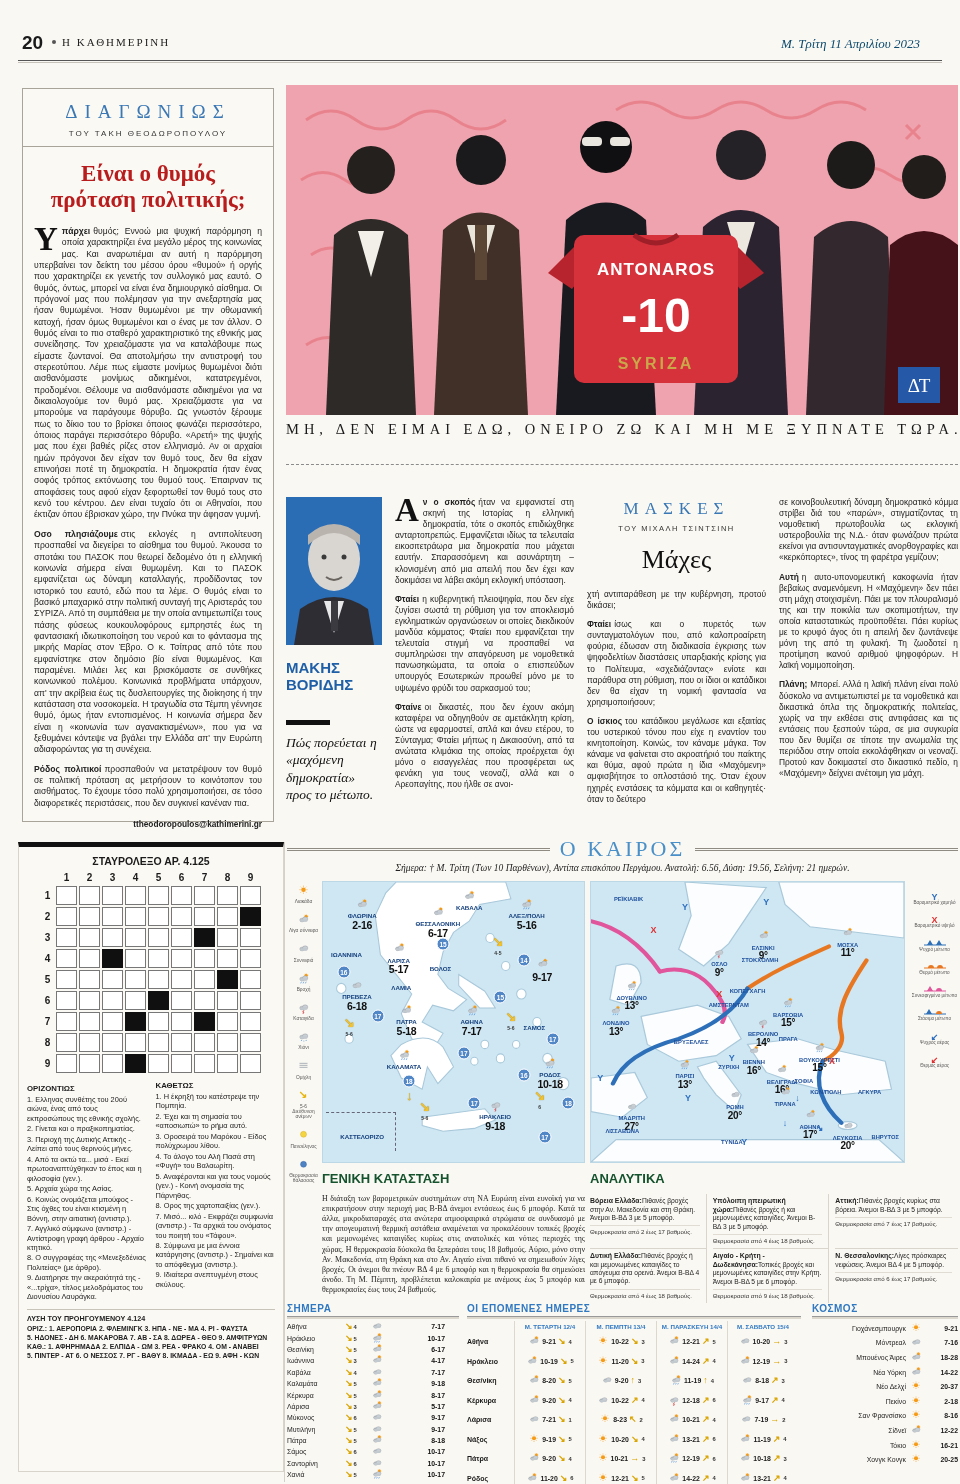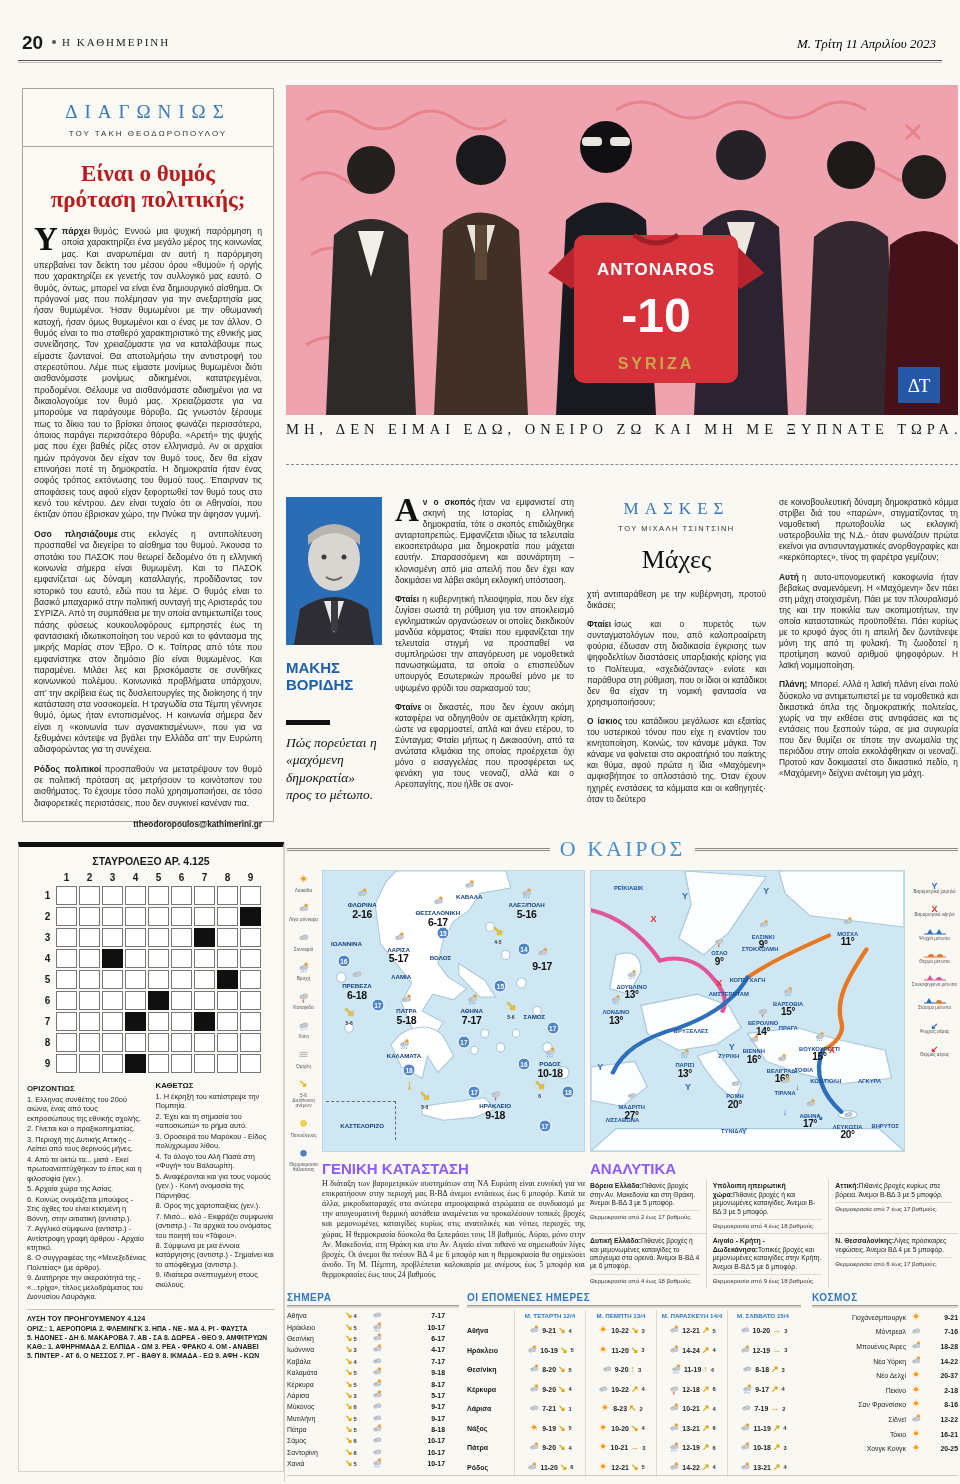--- a/index.html
+++ b/index.html
@@ -7,21 +7,21 @@
         font-family:"Liberation Sans",sans-serif;color:#1a1a1a;overflow:hidden;}
   [data-interactable]{box-sizing:border-box;}
 
   
   .hdr{position:absolute;left:0;top:0;width:960px;height:64px;}
   .hdr .pagenum{position:absolute;left:22px;top:32px;font-size:19px;font-weight:bold;font-family:"Liberation Sans",sans-serif;}
   .hdr .dot{position:absolute;left:52px;top:40px;width:4px;height:4px;border-radius:50%;background:#555;}
   .hdr .brand{position:absolute;left:62px;top:36px;font-family:"Liberation Serif",serif;font-size:11px;letter-spacing:2px;color:#222;}
   .hdr .sect{position:absolute;left:0;width:960px;top:26px;text-align:center;font-family:"Liberation Serif",serif;
              font-size:27px;letter-spacing:10px;color:#222;}
-  .hdr .date{position:absolute;right:24px;top:36px;font-family:"Liberation Serif",serif;font-style:italic;font-size:13px;color:#000000;}
+  .hdr .date{position:absolute;right:40px;top:36px;font-family:"Liberation Serif",serif;font-style:italic;font-size:13px;color:#0c4a6e;}
   .hdr .rule{position:absolute;left:18px;right:18px;top:60px;border-top:1px solid #555;box-shadow:0 2px 0 #c7c3ba;}
 
   
   .diag{position:absolute;left:22px;top:88px;width:252px;height:734px;border:1px solid #a9a49a;background:#fbf9f4;padding:10px 11px;}
   .diag .kicker{font-family:"Liberation Serif",serif;color:#3a78b5;font-size:19px;letter-spacing:7px;text-align:center;margin-top:2px;}
   .diag .byline{font-size:8px;letter-spacing:2px;text-align:center;color:#333;margin-top:6px;font-variant:small-caps;}
   .diag .hrule{border-top:1px solid #a9a49a;margin:8px -11px 0 -11px;}
   .diag .title{font-family:"Liberation Serif",serif;font-size:23px;line-height:1.15;text-align:center;margin:14px 6px 12px 6px;color:#b91c1c;}
   .art-p{font-size:8.6px;line-height:1.32;text-align:justify;margin:0 0 8px 0;color:#222;}
   .dropcap{float:left;font-family:"Liberation Serif",serif;font-weight:bold;font-size:33px;line-height:26px;padding-right:4px;color:#111;}
@@ -94,21 +94,21 @@
   .gwind .bf{display:block;font-size:5px;font-weight:bold;color:#333;}
   .esym{position:absolute;transform:translate(-50%,-50%);font-weight:bold;font-size:9px;z-index:3;}
   .ginset{position:absolute;left:1%;top:82%;width:27%;height:14%;border-top:1px dashed #667;border-right:1px dashed #667;}
 
   .eleg{position:absolute;left:624px;top:16px;width:47px;}
   .eleg-item{text-align:center;margin-bottom:7px;}
   .eleg-item .sym{display:block;height:11px;line-height:11px;}
   .eleg-item .lab{display:block;font-size:4.6px;color:#555;line-height:1.15;}
 
   .gen{position:absolute;left:35px;top:298px;width:263px;}
-  .gen-title,.ana-title{color:#8b5cf6;font-weight:bold;font-size:15px;margin-bottom:2px;}
+  .gen-title,.ana-title{color:#14532d;font-weight:bold;font-size:13px;margin-bottom:8px;}
   .gen-text{font-family:"Liberation Serif",serif;font-size:7.9px;line-height:1.28;text-align:justify;color:#1c1c1c;}
   .ana{position:absolute;left:303px;top:298px;width:368px;}
   .ana-grid{display:grid;grid-template-columns:1fr 1fr 1fr;}
   .ana-box{padding:3px 6px 4px 0;border-right:1px solid #d9d5cc;border-bottom:1px solid #d9d5cc;margin-right:6px;}
   .ana-box:nth-child(3n){border-right:none;margin-right:0;}
   .ana-box:nth-child(n+4){border-bottom:none;}
   .ana-lead{font-weight:bold;font-size:6.9px;}
   .ana-text{font-size:6.7px;line-height:1.25;color:#222;}
   .ana-temp{font-size:6.1px;color:#333;border-top:1px solid #e0dcd3;margin-top:3px;padding-top:2px;}
 
@@ -409,20 +409,21 @@
       </div>
   </section>
 
   <section class="wx" data-interactable="false">
     <div class="wx-divider" data-interactable="false"></div>
     <div class="wx-head" data-interactable="false">
       <div class="ln" data-interactable="false"></div>
       <div class="wx-title" data-interactable="false">Ο ΚΑΙΡΟΣ</div>
       <div class="ln" data-interactable="false"></div>
     </div>
+    <div class="wx-sub" data-interactable="false">Σήμερα: † Μ. Τρίτη (Των 10 Παρθένων), Αντίπα επισκόπου Περγάμου. Ανατολή: 6.56, Δύση: 19.56, Σελήνη: 21 ημερών.</div>
 
     <div class="wx-body" data-interactable="false">
       <div class="sb" id="w-sidebar" data-interactable="false">
           <div class="sb-item" data-interactable="false"><svg class="wicon" data-interactable="false" width="13" height="12" viewBox="0 0 16 18">
               <circle cx="8" cy="7" r="3.4" fill="#f59b18"></circle>
               <g stroke="#f59b18" stroke-width="1">
                 <line x1="8" y1="1" x2="8" y2="2.6"></line>
                 <line x1="8" y1="11.4" x2="8" y2="13"></line>
                 <line x1="2" y1="7" x2="3.6" y2="7"></line>
                 <line x1="12.4" y1="7" x2="14" y2="7"></line>

